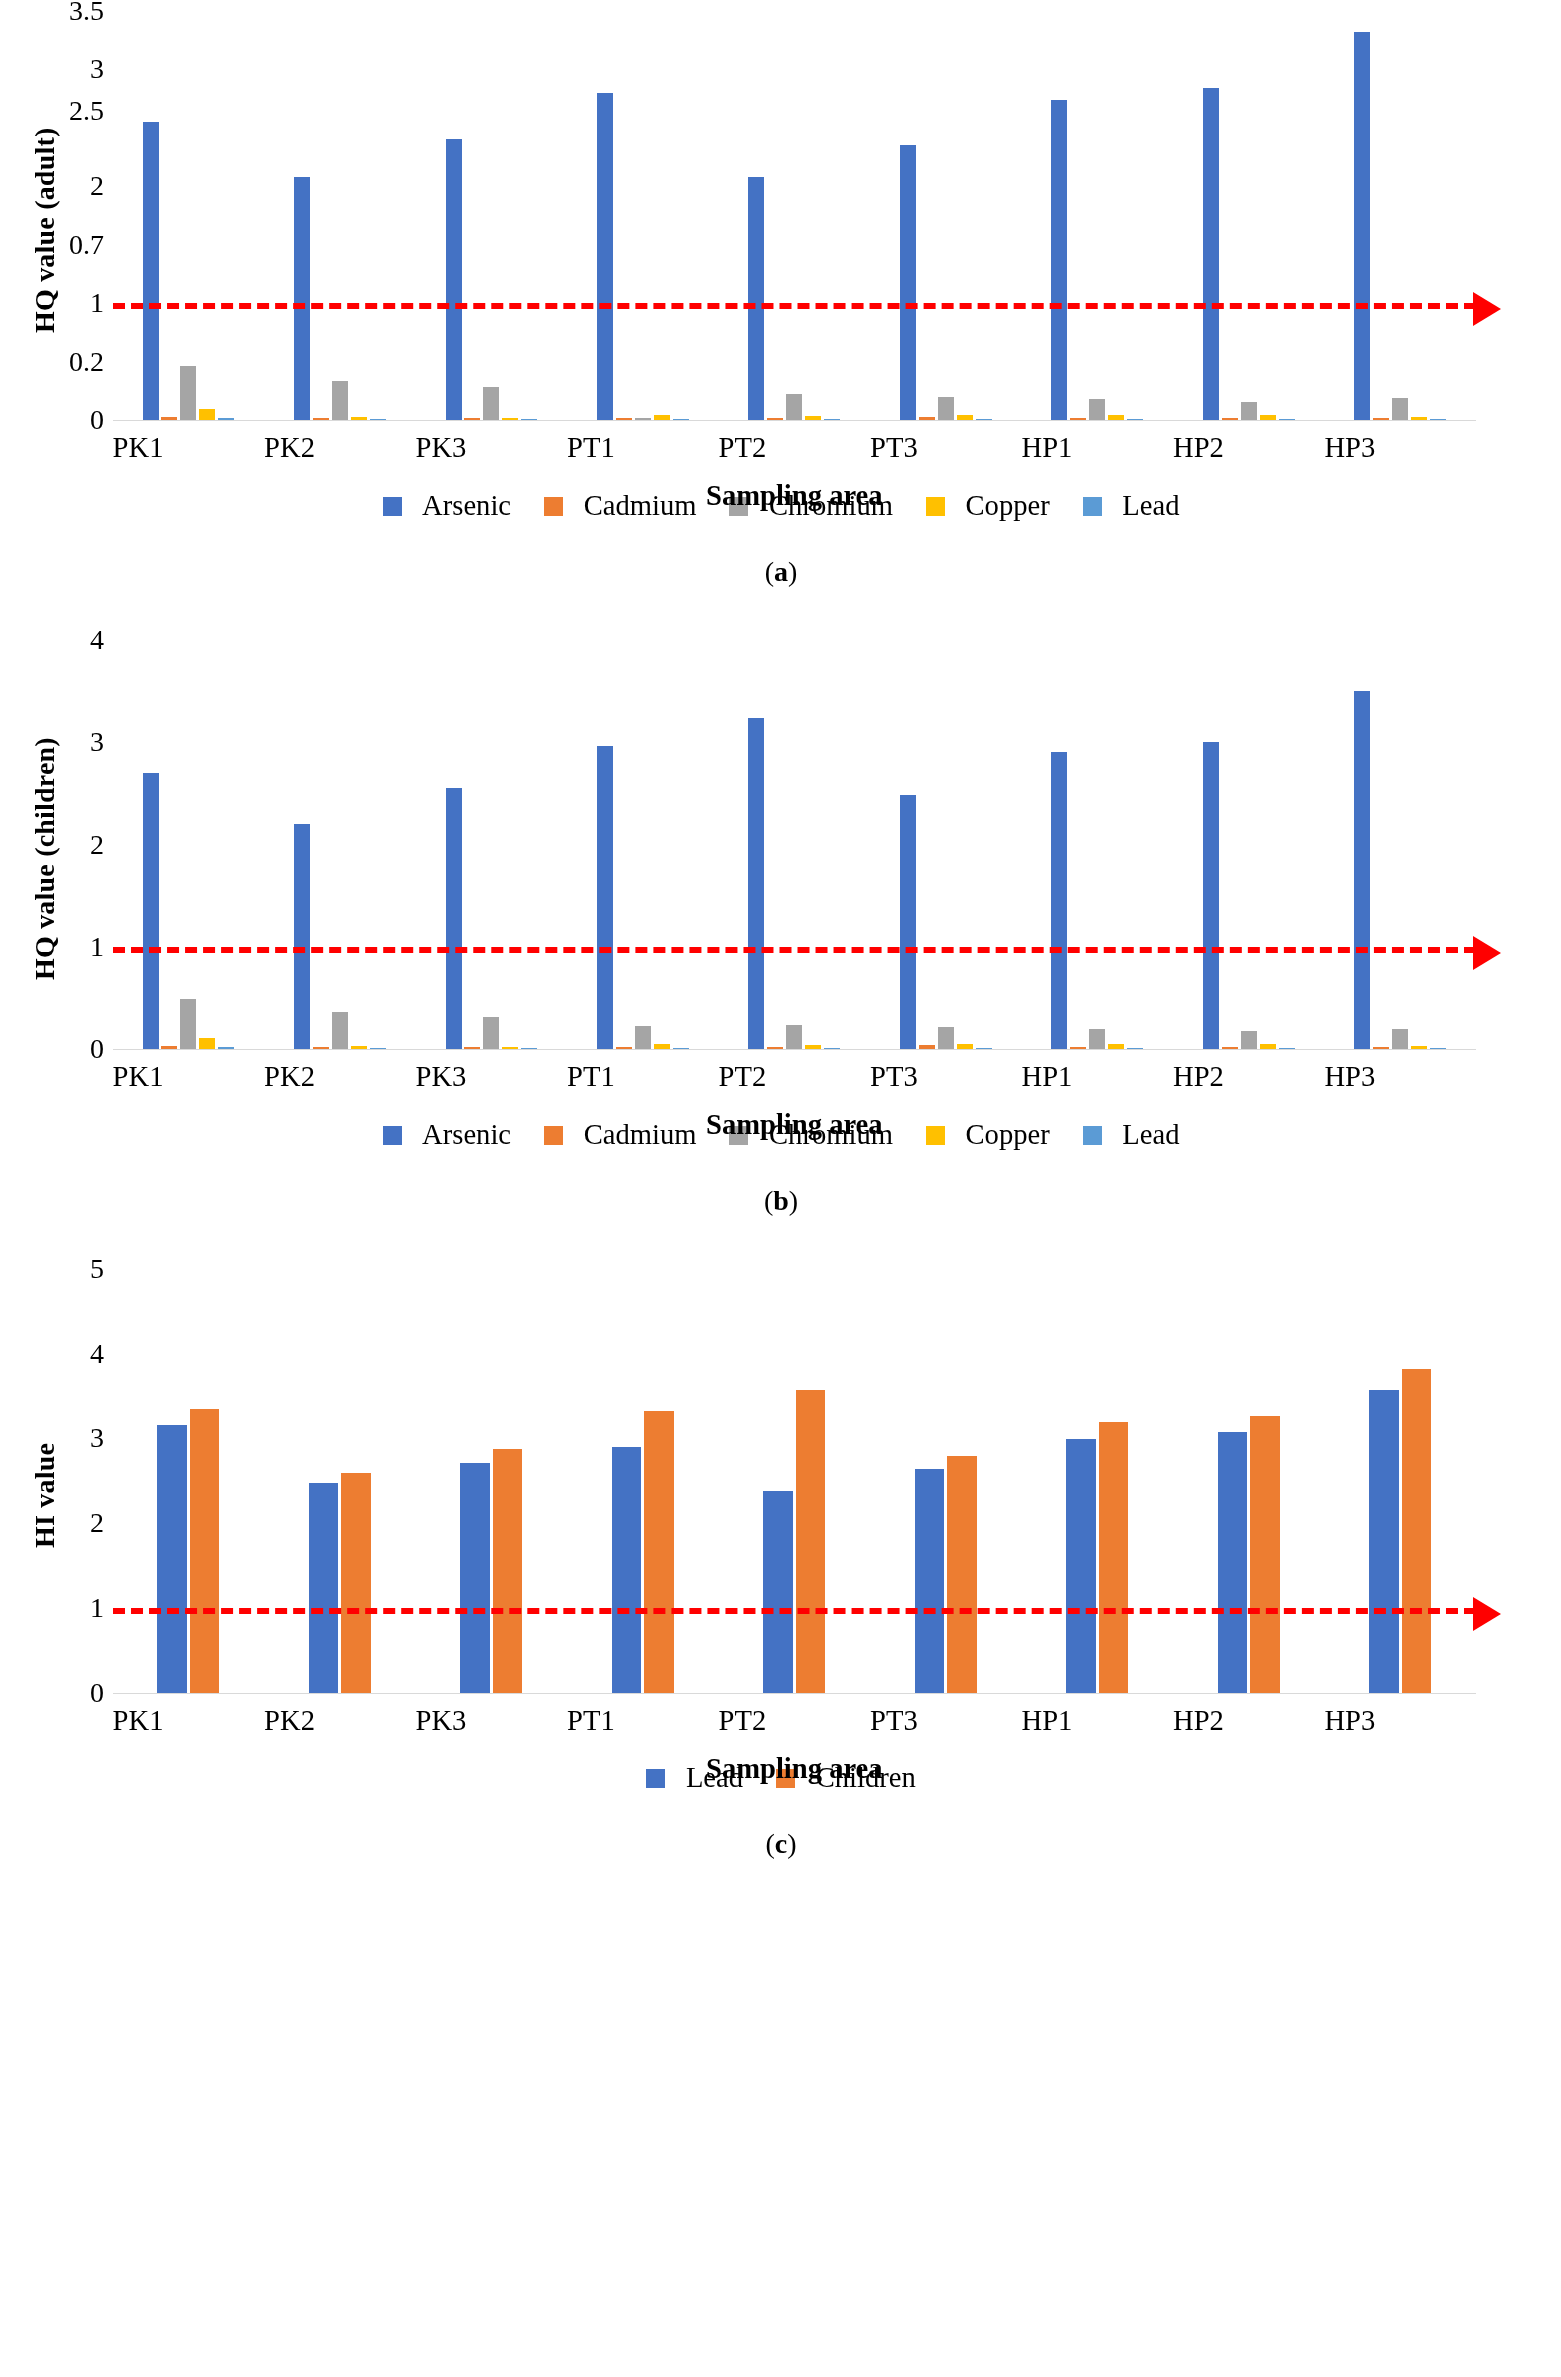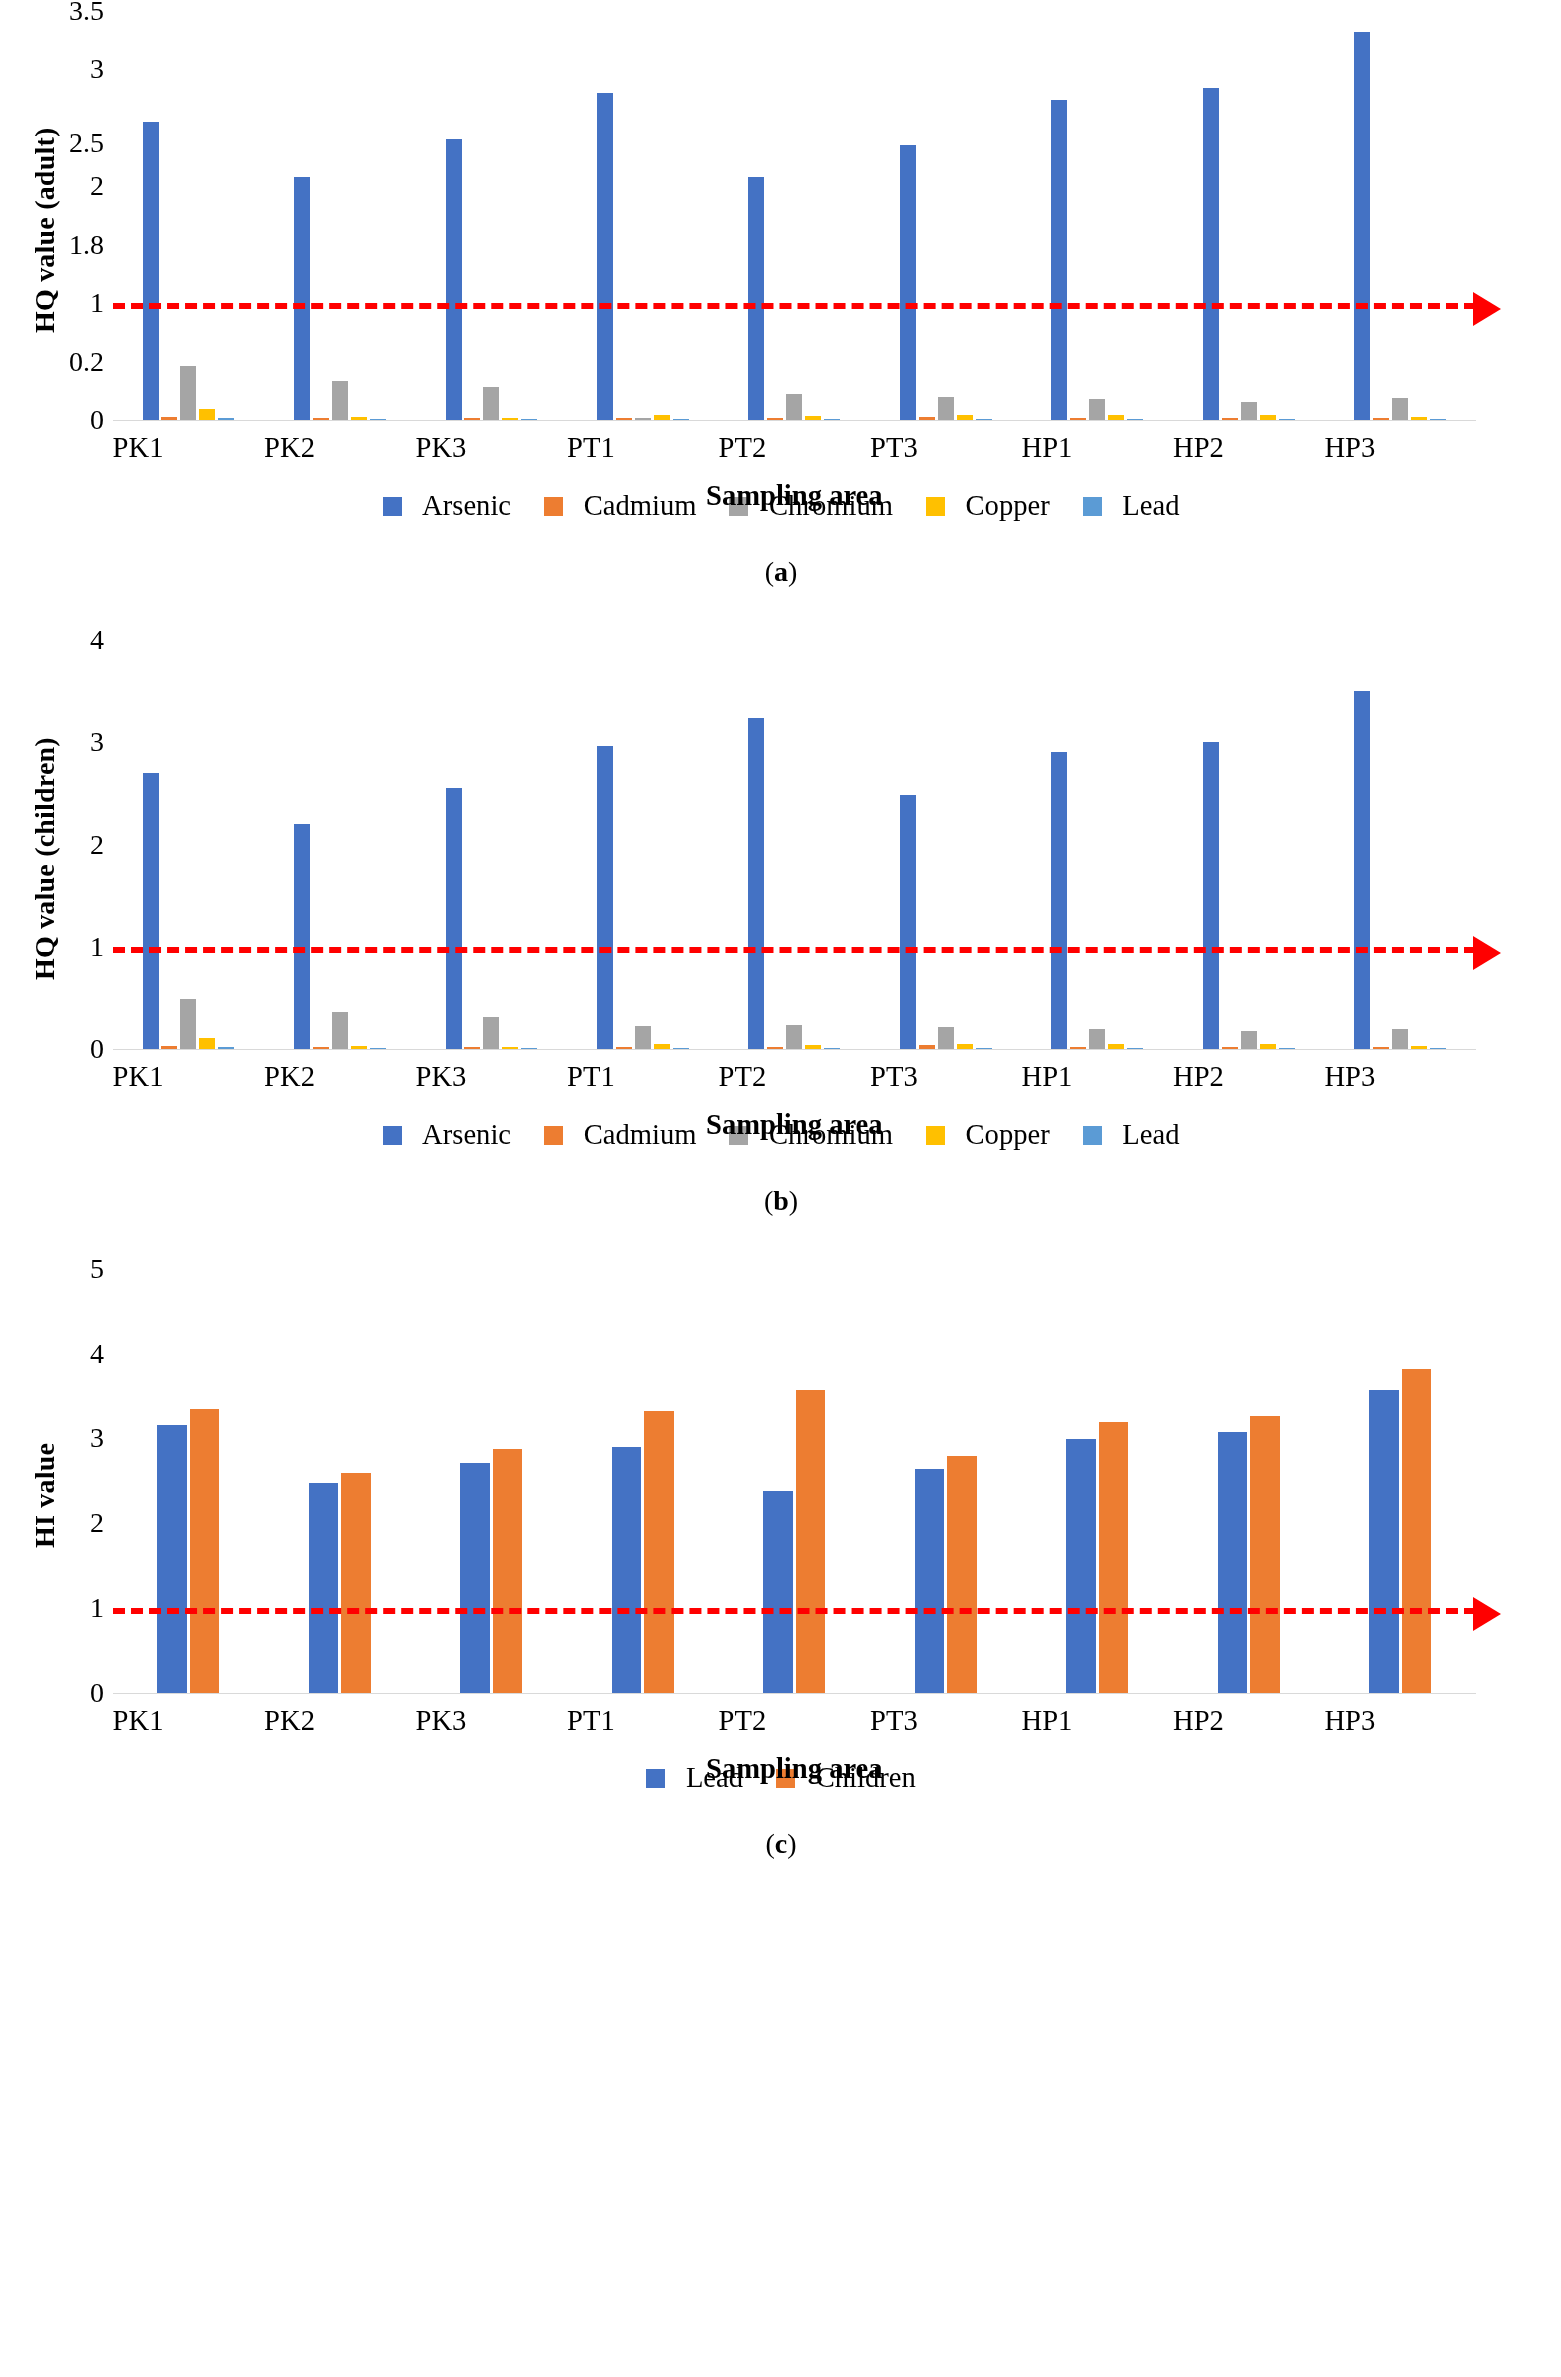--- a/index.html
+++ b/index.html
@@ -161,23 +161,23 @@
 
 <div class="page">
 
   <div class="chart-block" style="padding-top:11.4px;">
     <div class="chart-area" style="height:438px; padding-left:28.6px; padding-right:86px;">
       <div class="y-axis-title">HQ value (adult)</div>
       <div class="y-ticks" id="a-yticks">
           <div class="y-tick" style="top: 409px;">0</div>
           <div class="y-tick" style="top: 351px;">0.2</div>
           <div class="y-tick" style="top: 292px;">1</div>
-          <div class="y-tick" style="top: 234px;">1.8</div>
+          <div class="y-tick" style="top: 234px;">0.7</div>
           <div class="y-tick" style="top: 175px;">2</div>
-          <div class="y-tick" style="top: 132px;">2.5</div>
+          <div class="y-tick" style="top: 100px;">2.5</div>
           <div class="y-tick" style="top: 58px;">3</div>
           <div class="y-tick" style="top: 0px;">3.5</div>
         </div>
       <div class="plot-wrap">
         <div class="plot" id="a-plot" style="height:409px;">
           <div class="groups" id="a-groups">
               <div class="group">
                 <div class="bar" title="Arsenic PK1: 2.55" style="height: 298px; background: rgb(68, 114, 196);"></div>
                 <div class="bar" title="Cadmium PK1: 0.03" style="height: 3.5px; background: rgb(237, 125, 49);"></div>
                 <div class="bar" title="Chromium PK1: 0.46" style="height: 54px; background: rgb(165, 165, 165);"></div>

